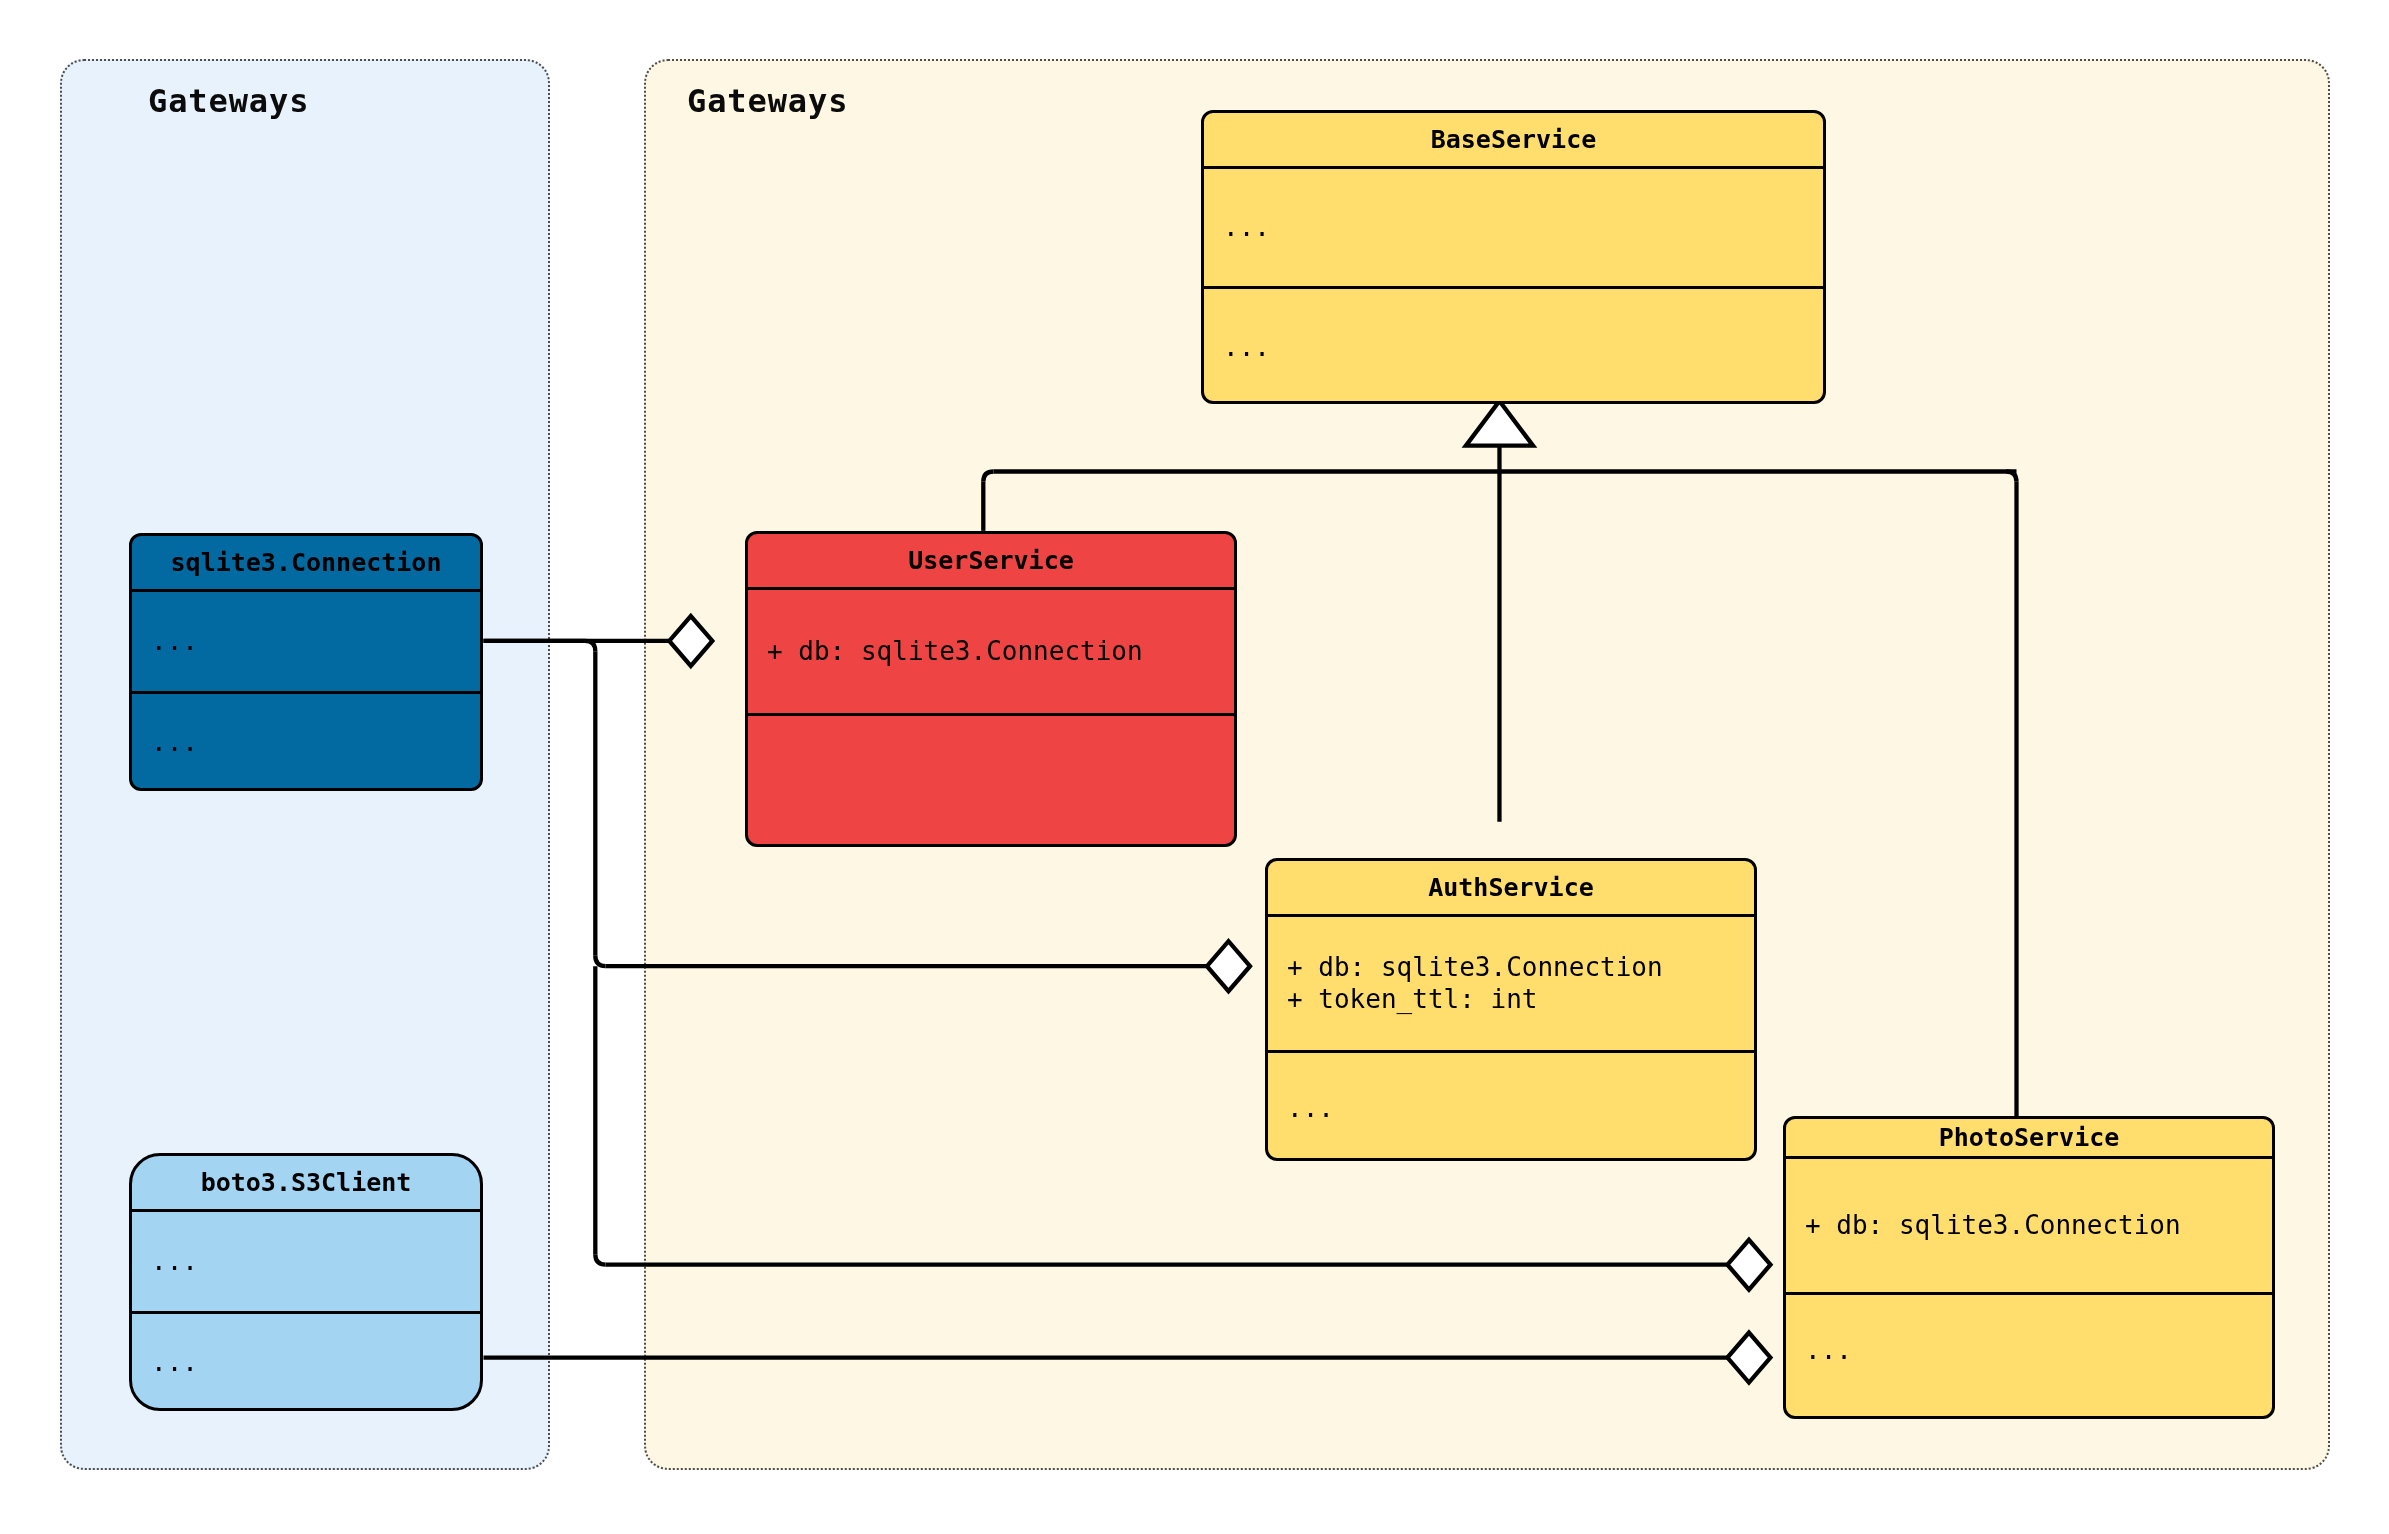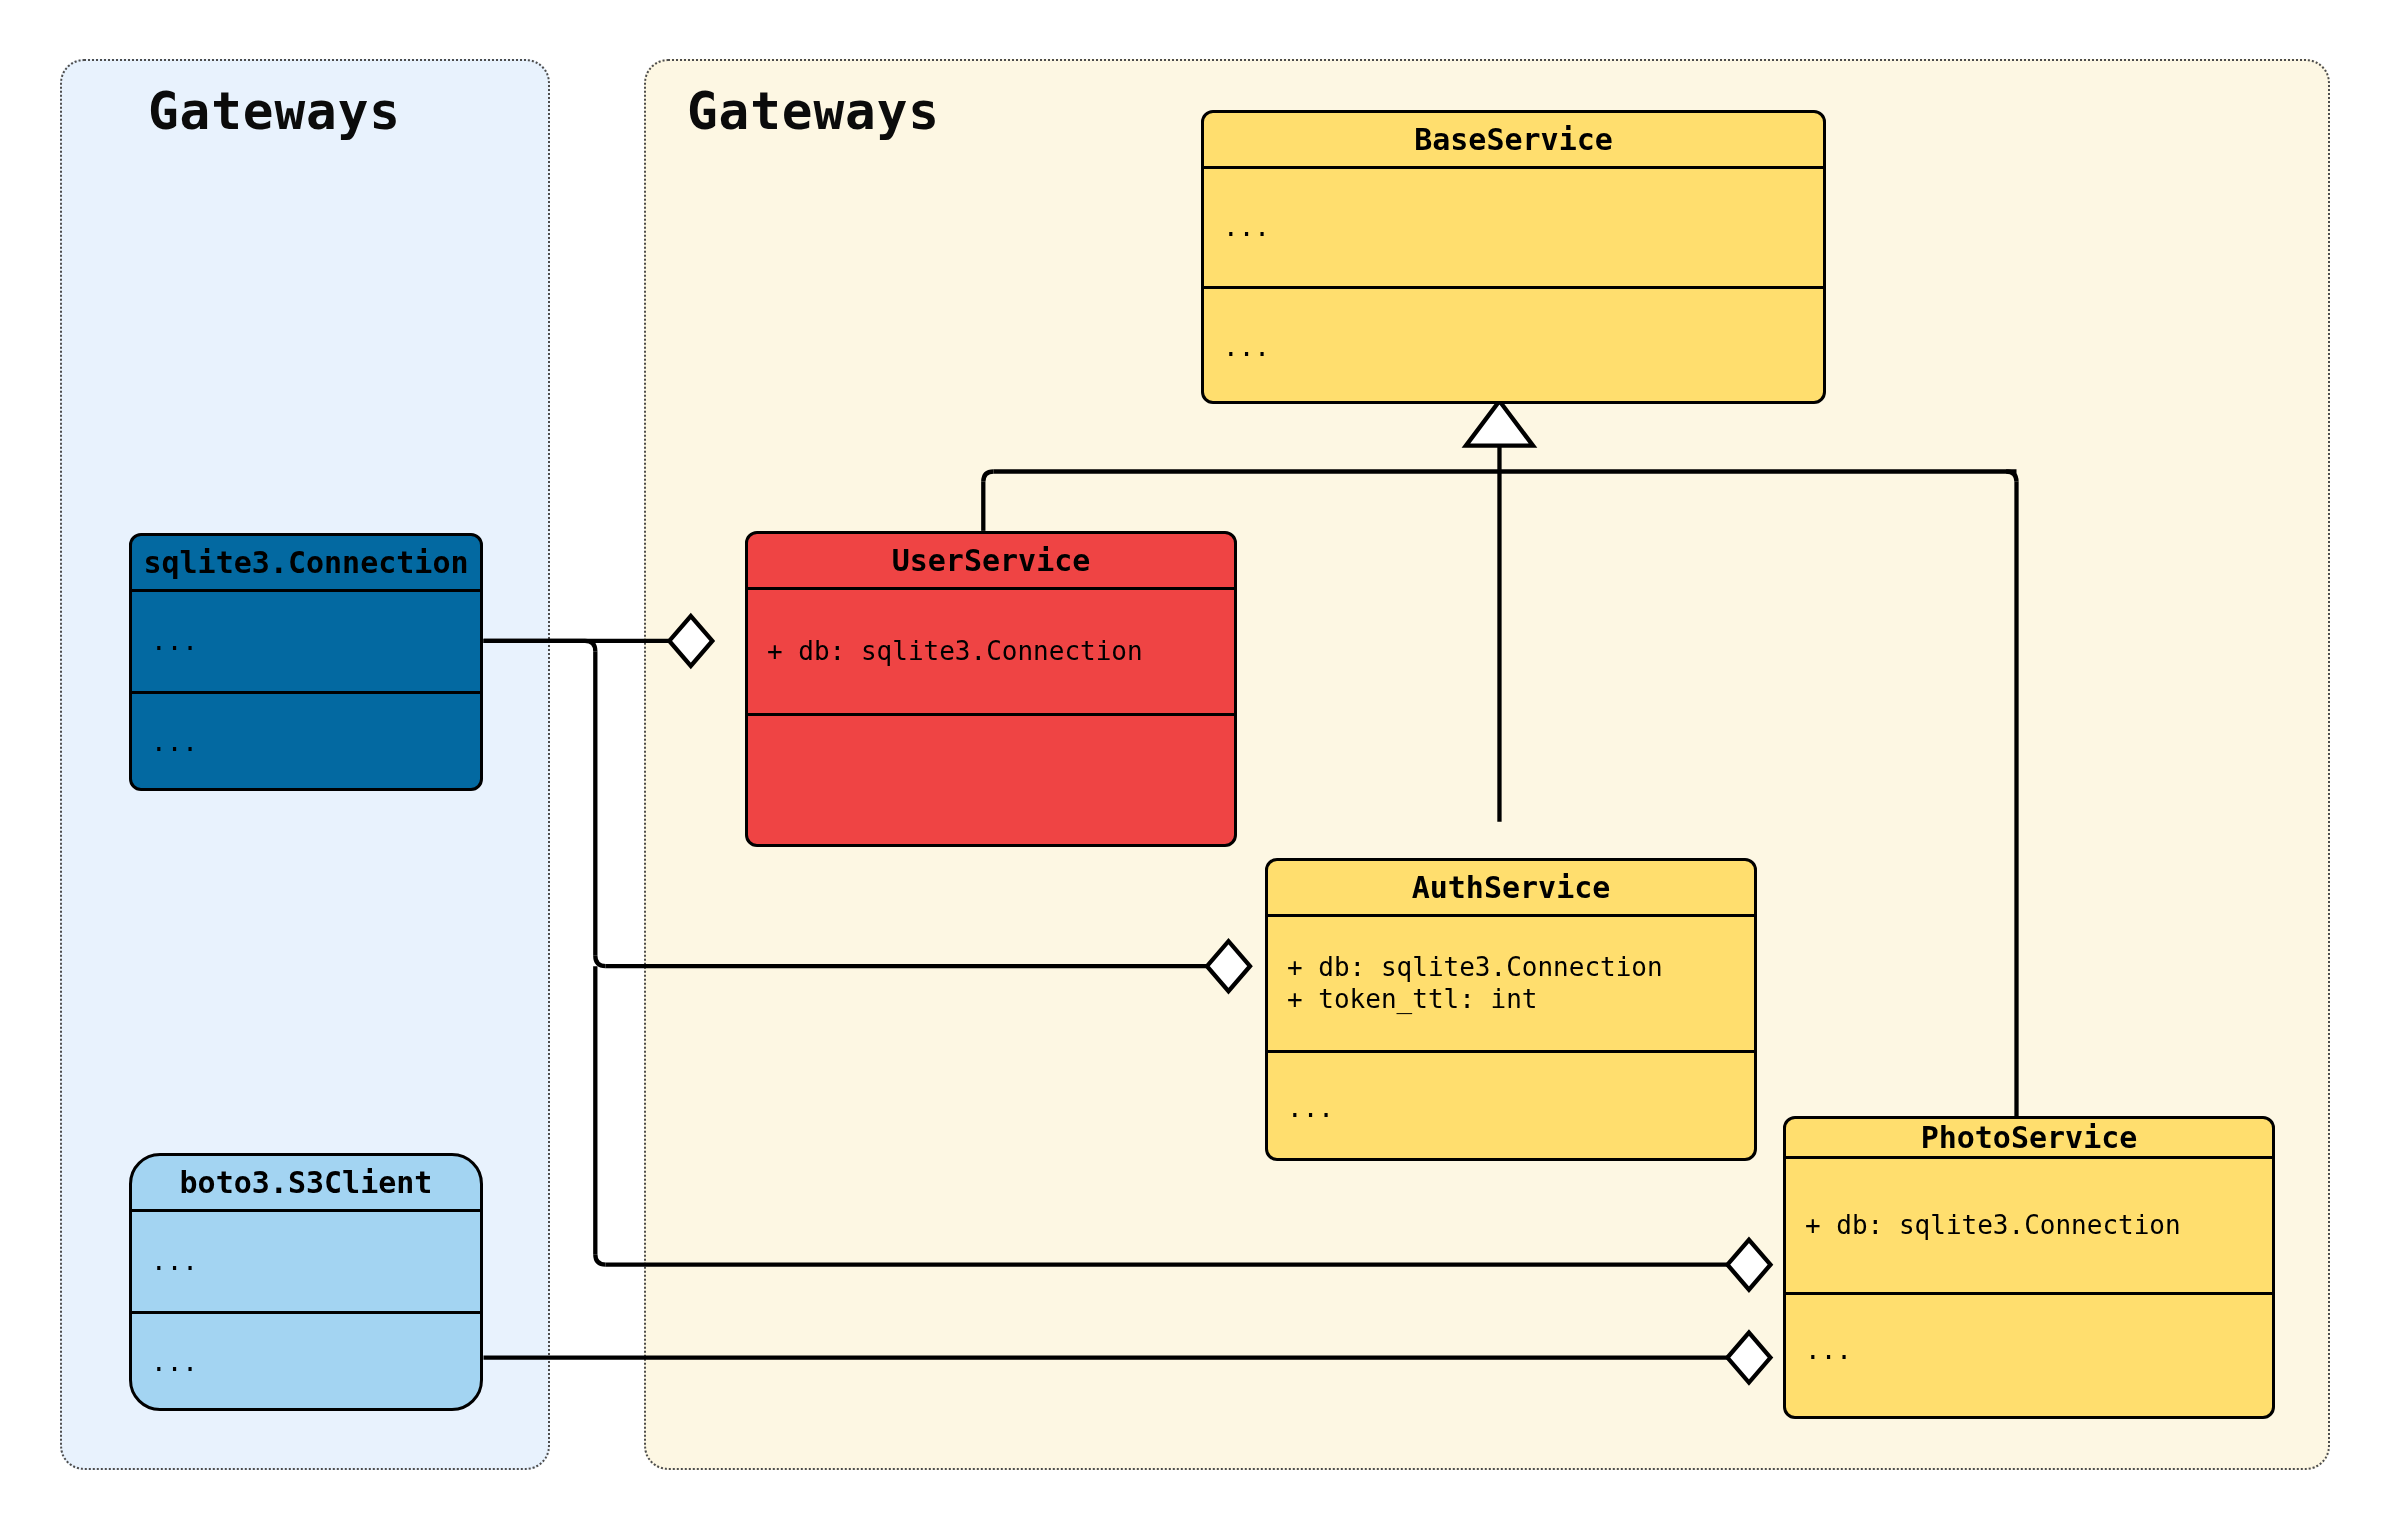--- a/index.html
+++ b/index.html
@@ -18,40 +18,40 @@
   .package {
     position: absolute;
     border: 2.6px dotted #4d4d4d;
     border-radius: 24px;
     box-sizing: border-box;
   }
   .package-title {
     position: absolute;
     font-family: "DejaVu Sans Mono", monospace;
     font-weight: bold;
-    font-size: 51px;
+    font-size: 32px;
     color: #0b0b0b;
     letter-spacing: 0.9px;
     white-space: nowrap;
   }
   .uml-box {
     position: absolute;
     box-sizing: border-box;
     border: 3.4px solid #000000;
     border-radius: 12px;
     overflow: hidden;
     z-index: 5;
   }
   .uml-name {
     box-sizing: border-box;
     width: 100%;
     text-align: center;
     font-family: "DejaVu Sans Mono", monospace;
     font-weight: bold;
-    font-size: 30px;
+    font-size: 25px;
     color: #000000;
     display: flex;
     align-items: center;
     justify-content: center;
   }
   .uml-compartment {
     box-sizing: border-box;
     width: 100%;
     border-top: 3.4px solid #000000;
     display: flex;

